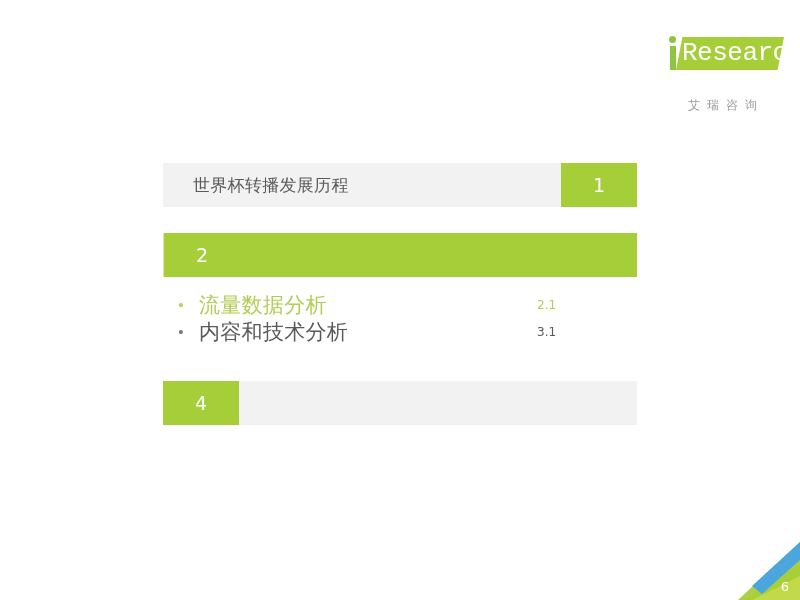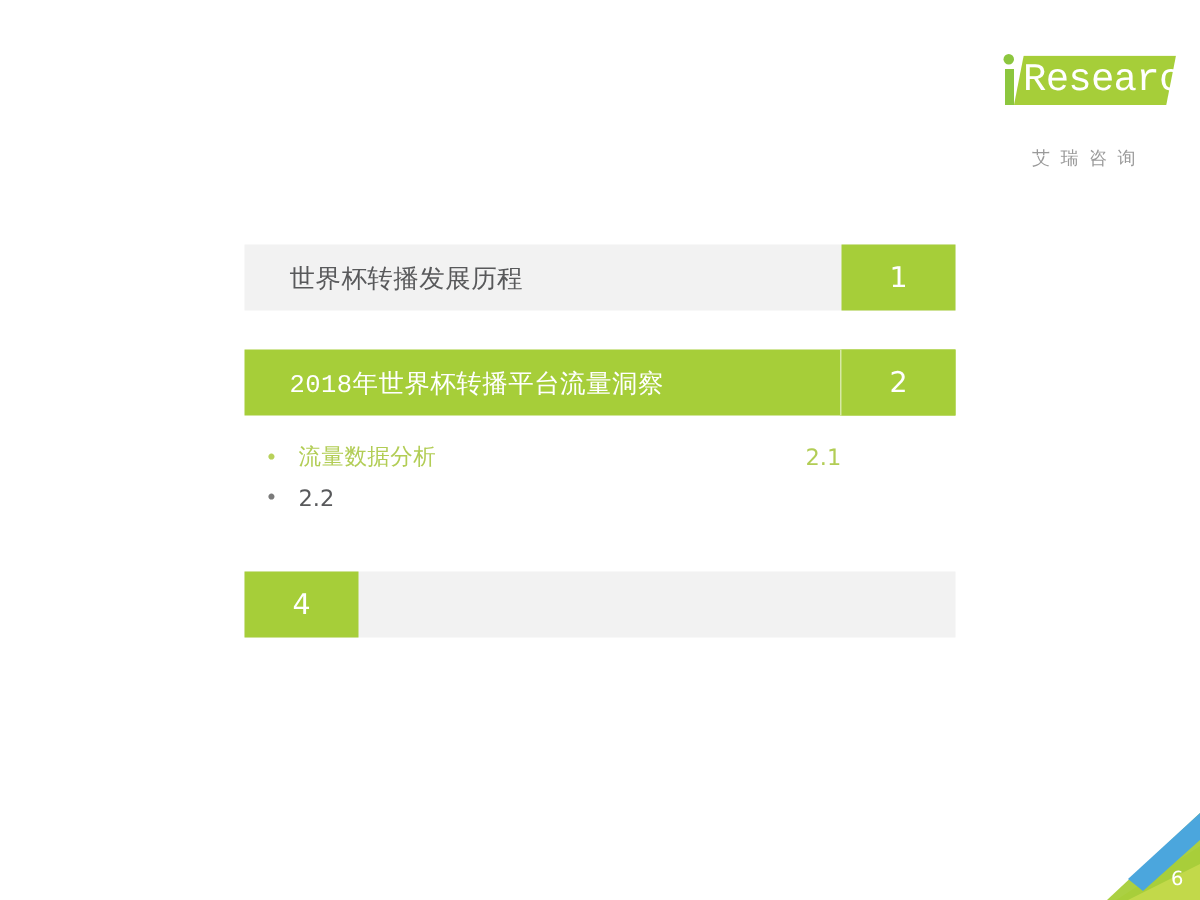--- a/index.html
+++ b/index.html
@@ -98,21 +98,21 @@
   .row.plain { background: #f2f2f2; }
   .row.active { background: #a6ce39; }
 
   .row-title {
     flex: 1 1 auto;
     display: flex;
     align-items: center;
     padding-left: 30px;
     font-size: 17px;
     color: #58595b;
-    font-family: Liberation Mono, monospace;
+    font-family: Liberation Serif, serif;
     letter-spacing: 0.3px;
   }
   .row.active .row-title { color: #ffffff; }
 
   .row-num {
     flex: 0 0 76px;
     display: flex;
     align-items: center;
     justify-content: center;
     background: #a6ce39;
@@ -137,27 +137,27 @@
     height: 27px;
   }
   .sub-bullet {
     flex: 0 0 36px;
     text-align: center;
     font-size: 15px;
     line-height: 1;
   }
   .sub-label {
     flex: 1 1 auto;
-    font-size: 15px;
+    font-size: 21px;
     font-family: "DejaVu Sans", "Liberation Sans", sans-serif;
     letter-spacing: 0.3px;
   }
   .sub-num {
     flex: 0 0 100px;
-    font-size: 15px;
+    font-size: 12px;
     font-family: "DejaVu Sans", "Liberation Sans", sans-serif;
   }
   .sub-row.green .sub-bullet { color: #b8d15a; }
   .sub-row.green .sub-label  { color: #b2cd55; }
   .sub-row.green .sub-num    { color: #b2cd55; }
   .sub-row.gray .sub-bullet  { color: #7a7a7a; }
   .sub-row.gray .sub-label   { color: #58595b; }
   .sub-row.gray .sub-num     { color: #58595b; }
 
   
@@ -195,33 +195,33 @@
 <div class="toc">
 
   <div class="row plain">
     <div class="row-title">世界杯转播发展历程</div>
     <div class="row-num">1</div>
   </div>
 
   <div class="gap-lg"></div>
 
   <div class="row active">
-    <div class="row-title">2018年世界杯转播平台流量洞察</div>
     <div class="row-num">2</div>
   </div>
 
   <div class="subs">
     <div class="sub-row green">
       <span class="sub-bullet">•</span>
       <span class="sub-label">流量数据分析</span>
       <span class="sub-num">2.1</span>
     </div>
     <div class="sub-row gray">
       <span class="sub-bullet">•</span>
-      <span class="sub-num">2.2</span>
+      <span class="sub-label">内容和技术分析</span>
+      <span class="sub-num">3.1</span>
     </div>
   </div>
 
 
   <div class="gap-lg"></div>
 
   <div class="row plain">
     <div class="row-num">4</div>
   </div>
 

